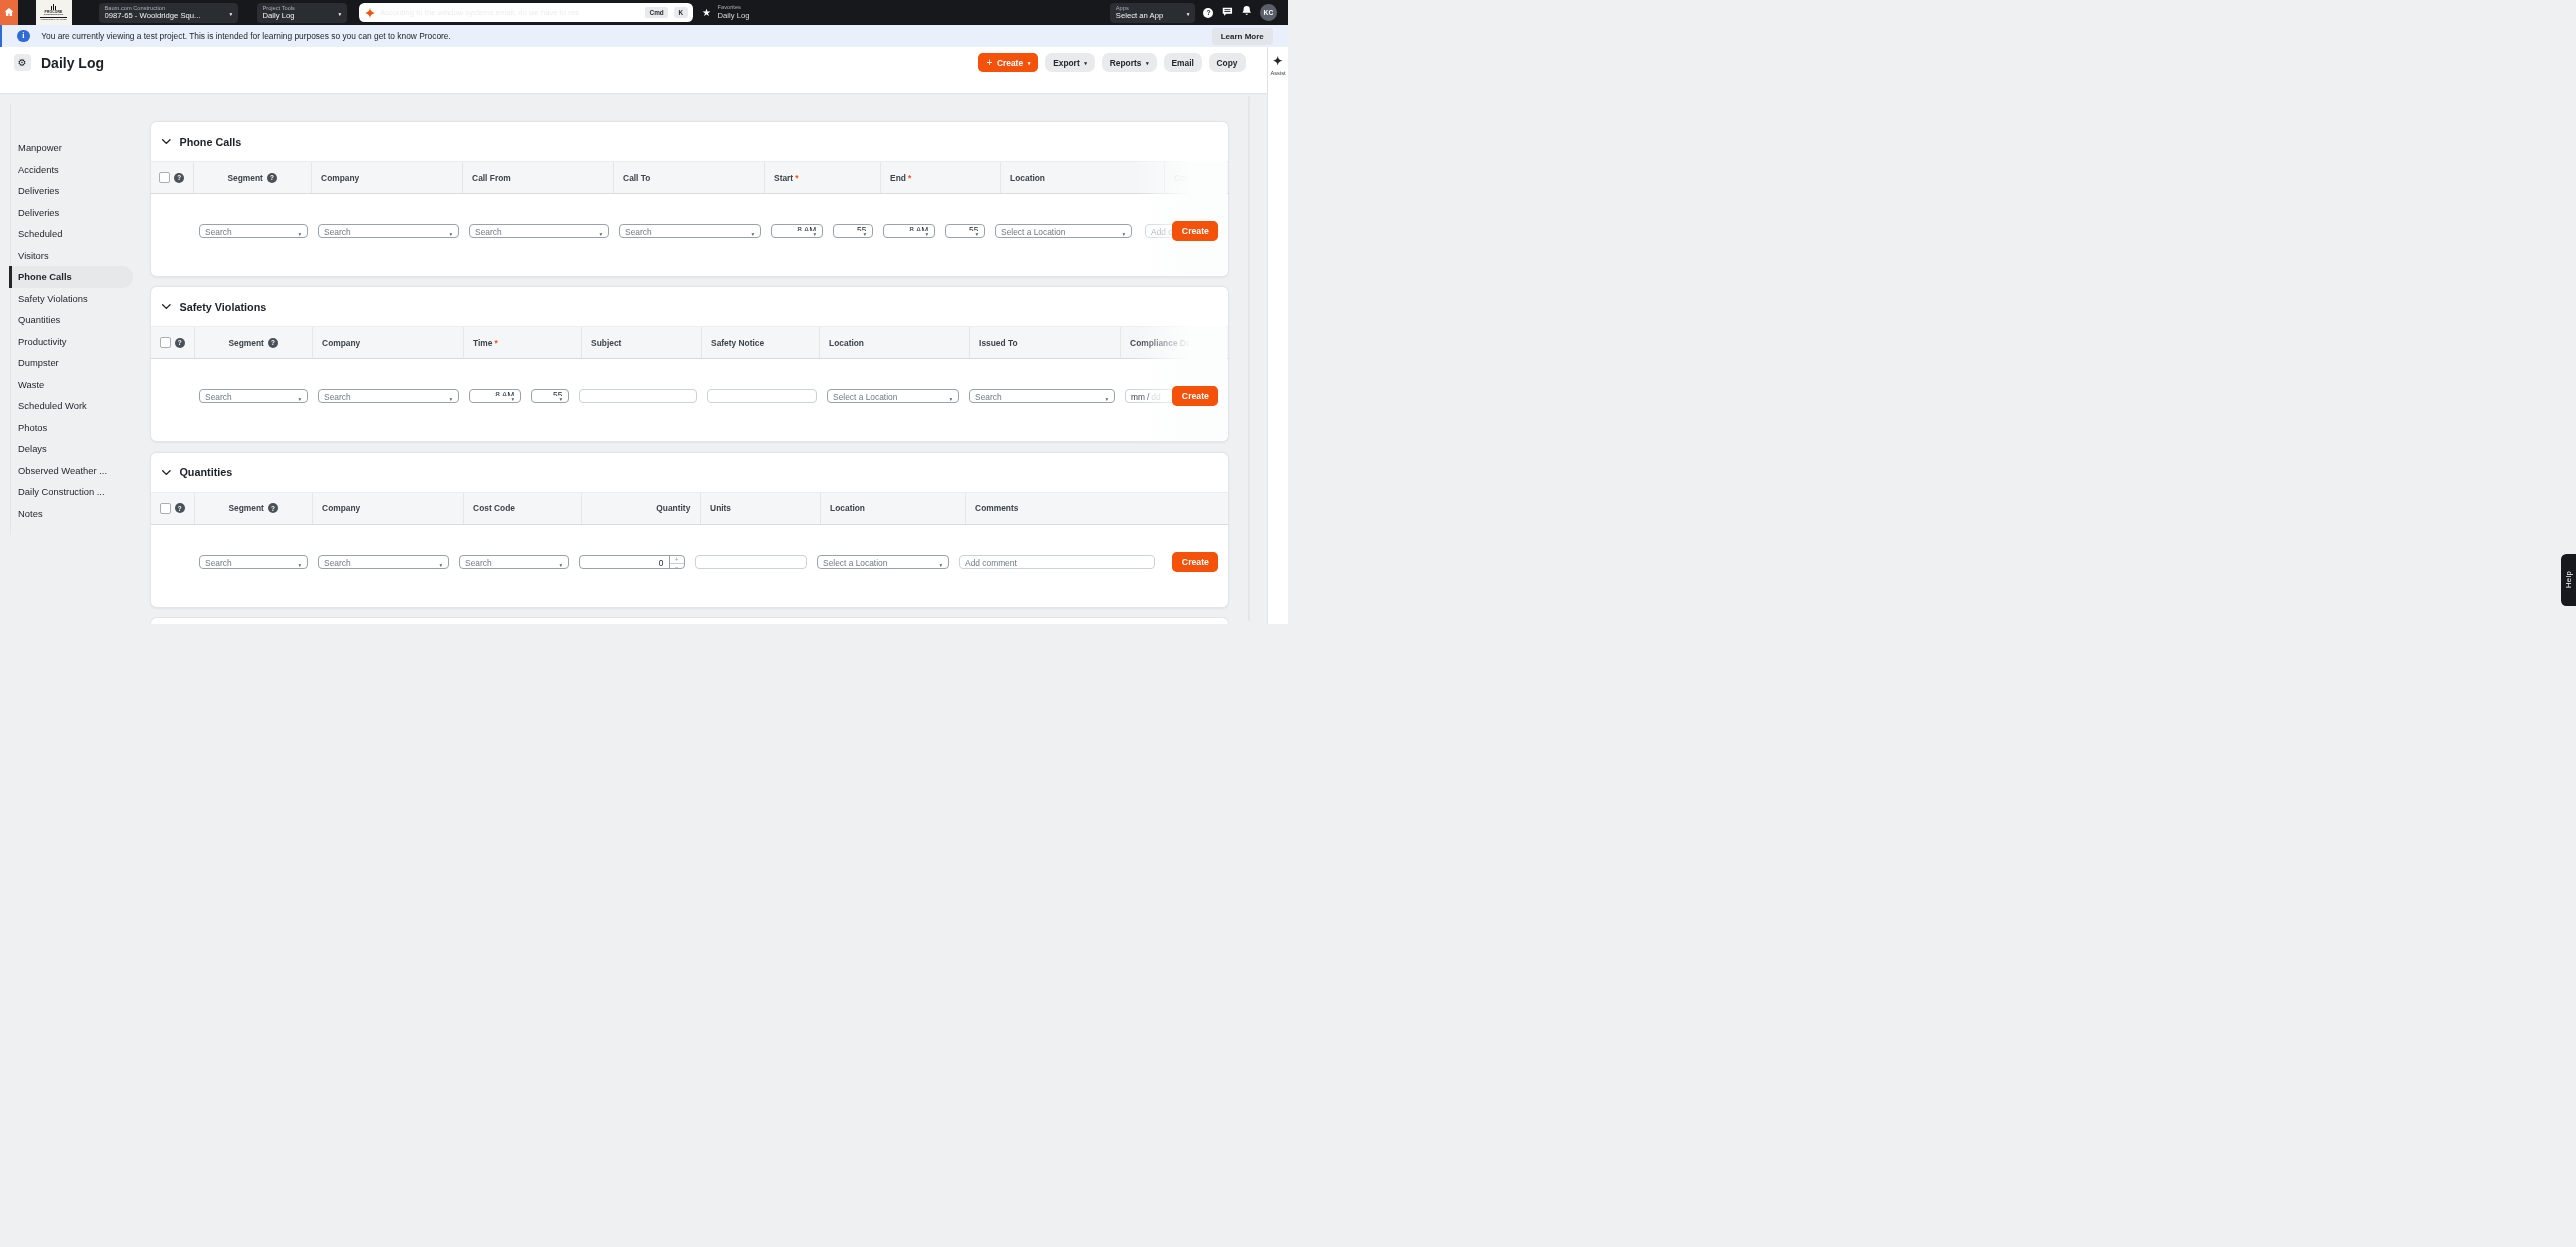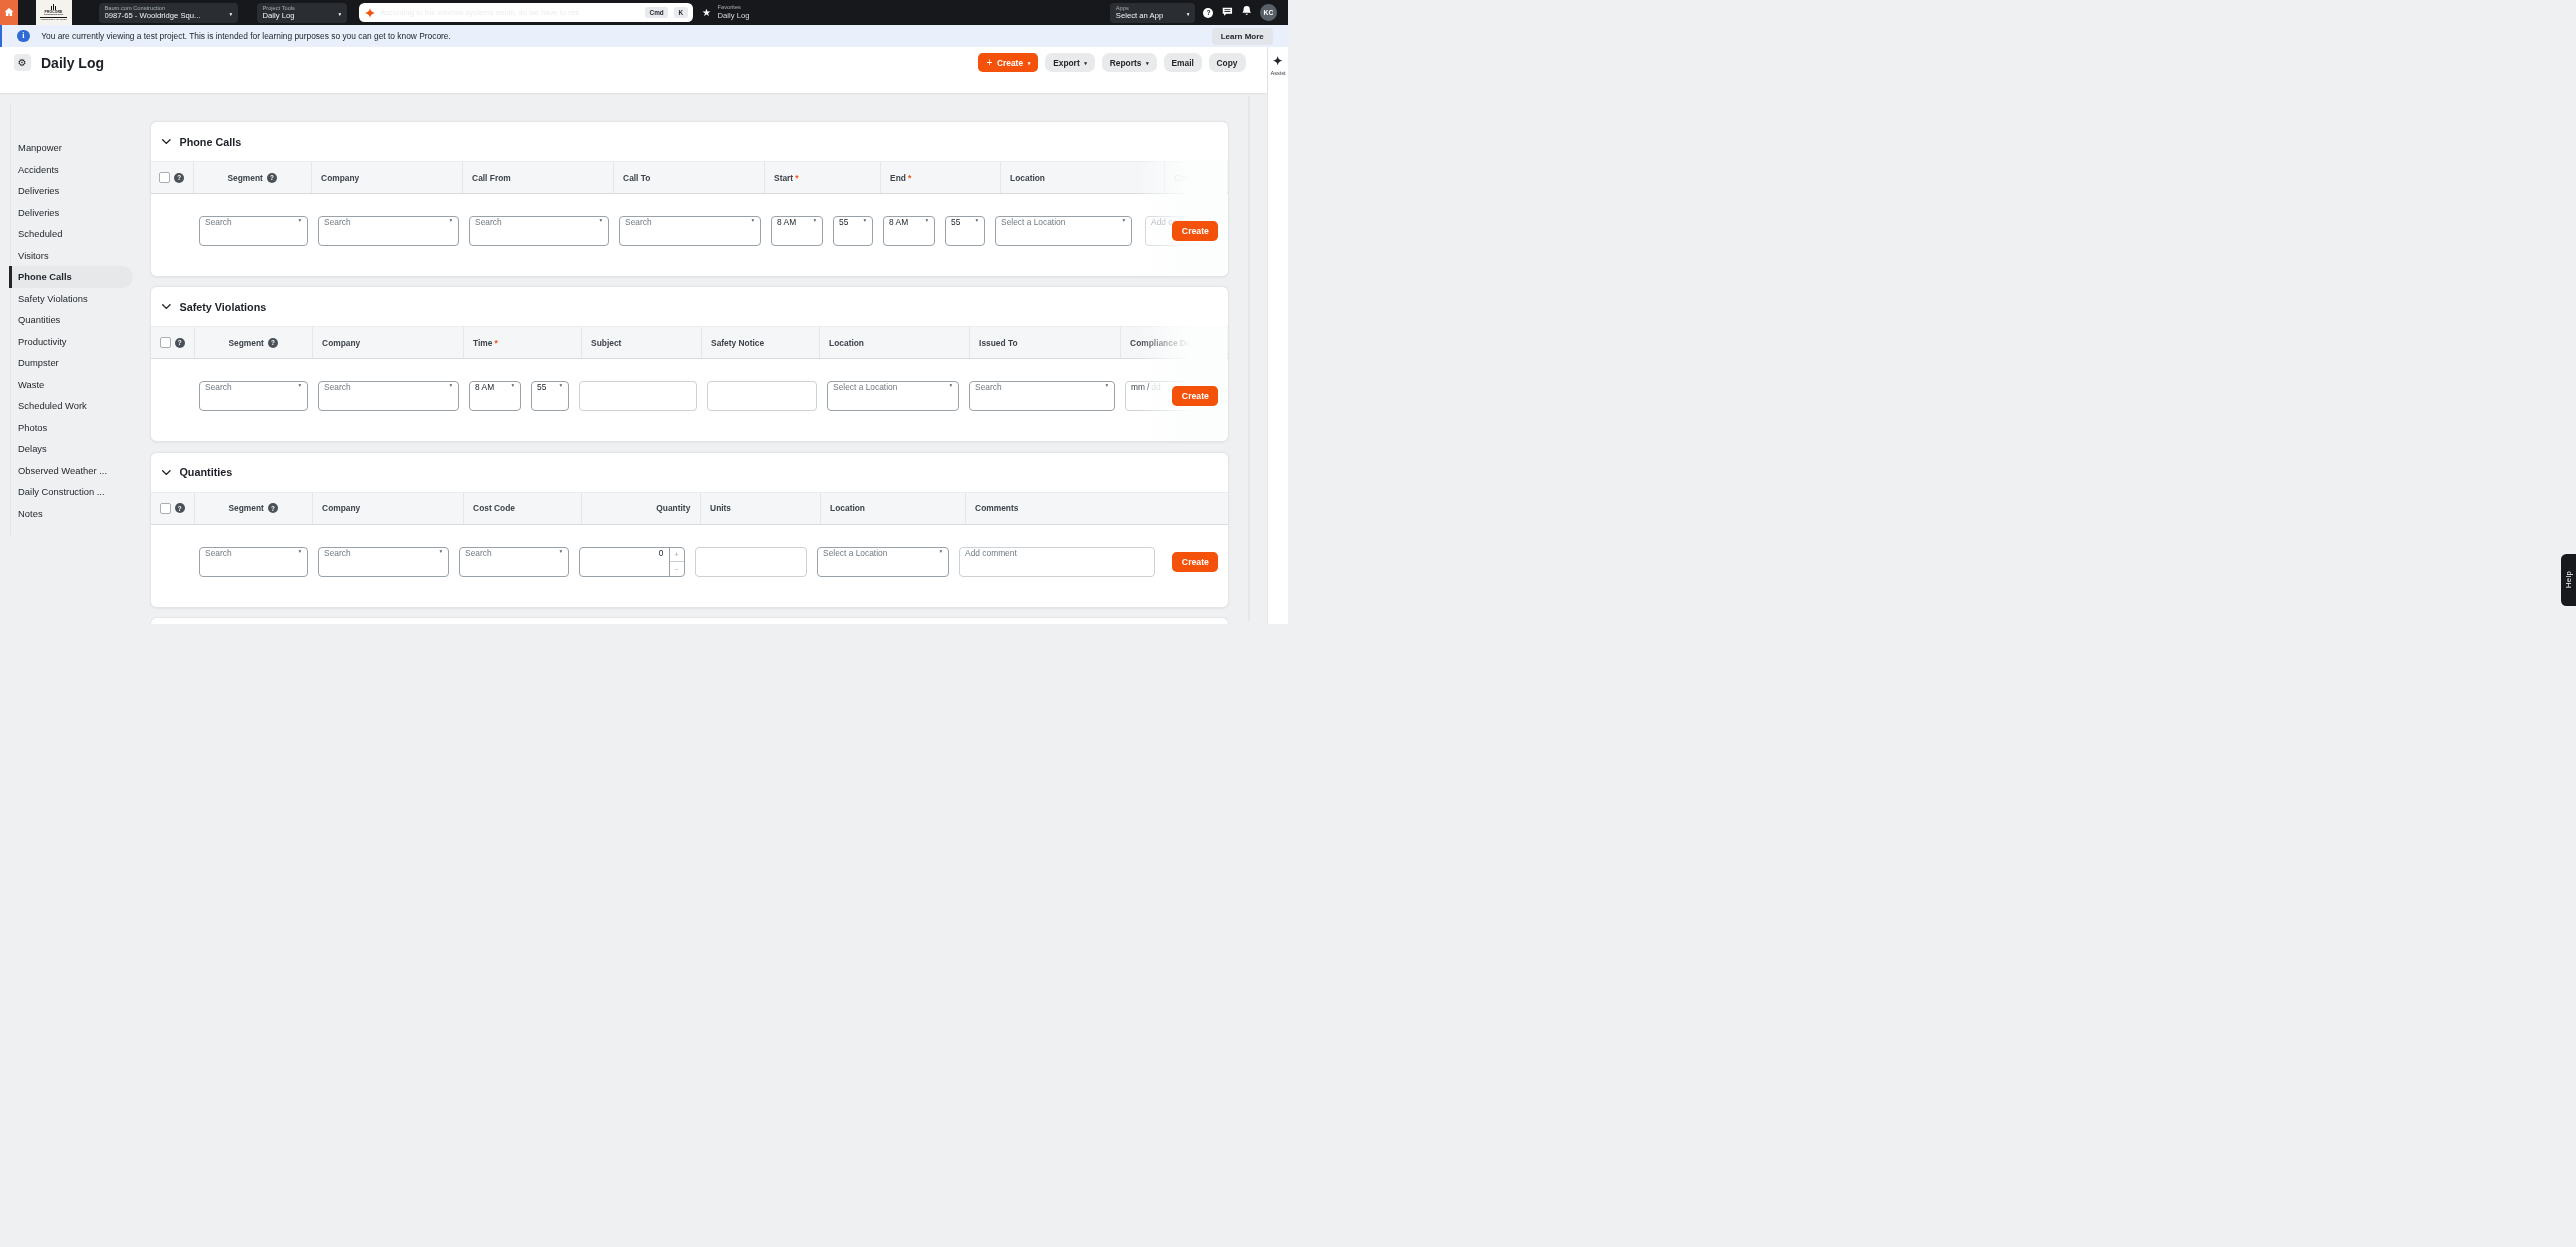--- a/index.html
+++ b/index.html
@@ -87,24 +87,24 @@
   .th { display:flex; align-items:center; padding-left:9.4px; font-size:8.4px; font-weight:600; color:#3C434A; border-right:0.7px solid #E4E6E8; height:100%; flex:none; }
   .th.center { justify-content:center; padding-left:0; gap:4px; }
   .th.right { justify-content:flex-end; padding-right:9.4px; padding-left:0; }
   .th.last { border-right:none; flex:1; }
   .th.faded-label { color:#C9CDD1; }
   .req { color:#F4510B; margin-left:2px; }
   .checkbox { width:10.8px; height:10.8px; border:1.3px solid #A7AEB4; border-radius:2px; background:#FFFFFF; cursor:pointer; flex:none; }
   .qmark { width:10px; height:10px; border-radius:50%; background:#4A5158; color:#FFFFFF; font-size:6.4px; font-weight:bold; display:flex; align-items:center; justify-content:center; cursor:pointer; flex:none; }
   .qmark::before { content:"?"; }
   .trow { flex:1; height:74px; display:flex; align-items:center; padding-left:48px; gap:10px; position:relative; }
-  .field { height:30px; border:1px solid #99A2A9; border-radius:4px; background:#FFFFFF; display:flex; align-items:flex-start; padding:0 5.4px; font-size:8.4px; color:#6F7980; flex:none; cursor:pointer; overflow:hidden; }
+  .field { height:14px; border:1px solid #99A2A9; border-radius:4px; background:#FFFFFF; display:flex; align-items:flex-end; padding:0 5.4px; font-size:8.4px; color:#6F7980; flex:none; cursor:pointer; overflow:hidden; }
   .field .ph-text { white-space:nowrap; overflow:hidden; }
   .field .caret { margin-left:auto; color:#5B6268; font-size:5.4px; position:static; padding-left:2.7px; }
-  .field.value { color:#21262C; }
+  .field.value { color:#21262C;flex-direction:column; }
   .field.light { border-color:#CCD1D5; cursor:text; }
   .qty-field { padding:0; }
   .qty-val { flex:1; text-align:right; padding-right:5.4px; color:#21262C; }
   .stepper { width:15px; align-self:stretch; border-left:1px solid #99A2A9; display:flex; flex-direction:column; }
   .step { flex:1; display:flex; align-items:center; justify-content:center; color:#9AA1A7; font-size:6.7px; cursor:pointer; }
   .step-up { border-bottom:0.7px solid #C9CDD1; }
   .step-up::before { content:"+"; }
   .step-down::before { content:"\2212"; }
   .date-m { color:#3A4147; }
   .date-sep { color:#3A4147; padding:0 2px; }

